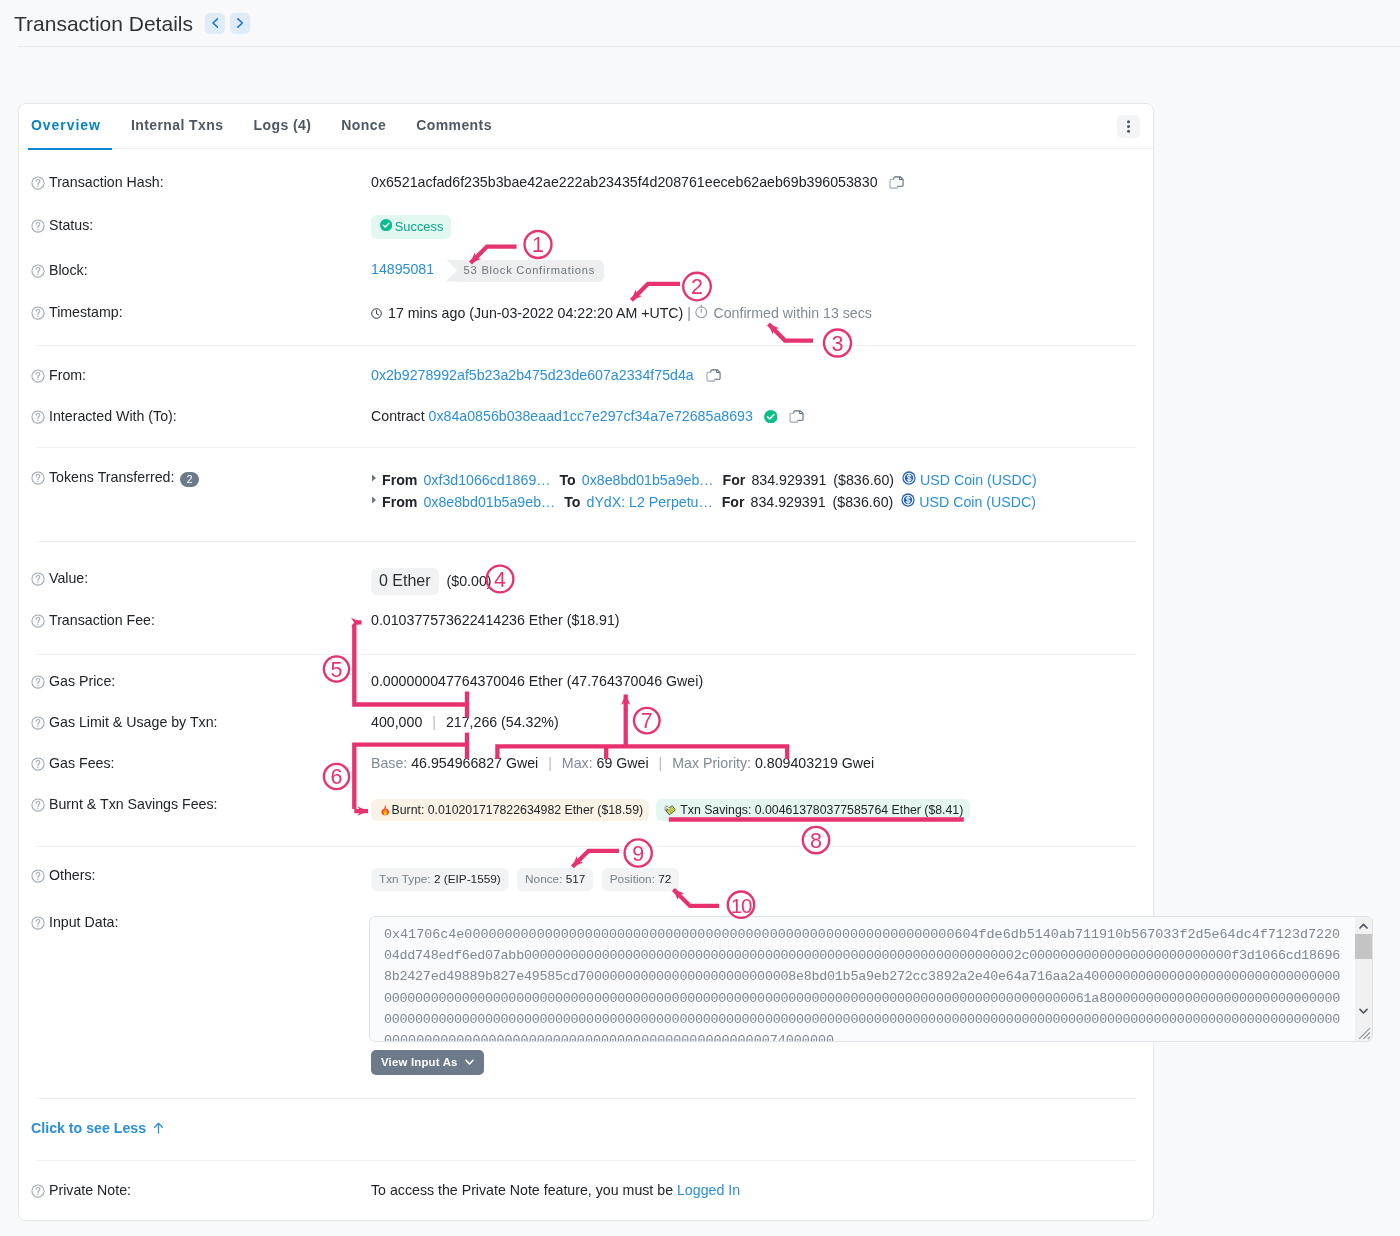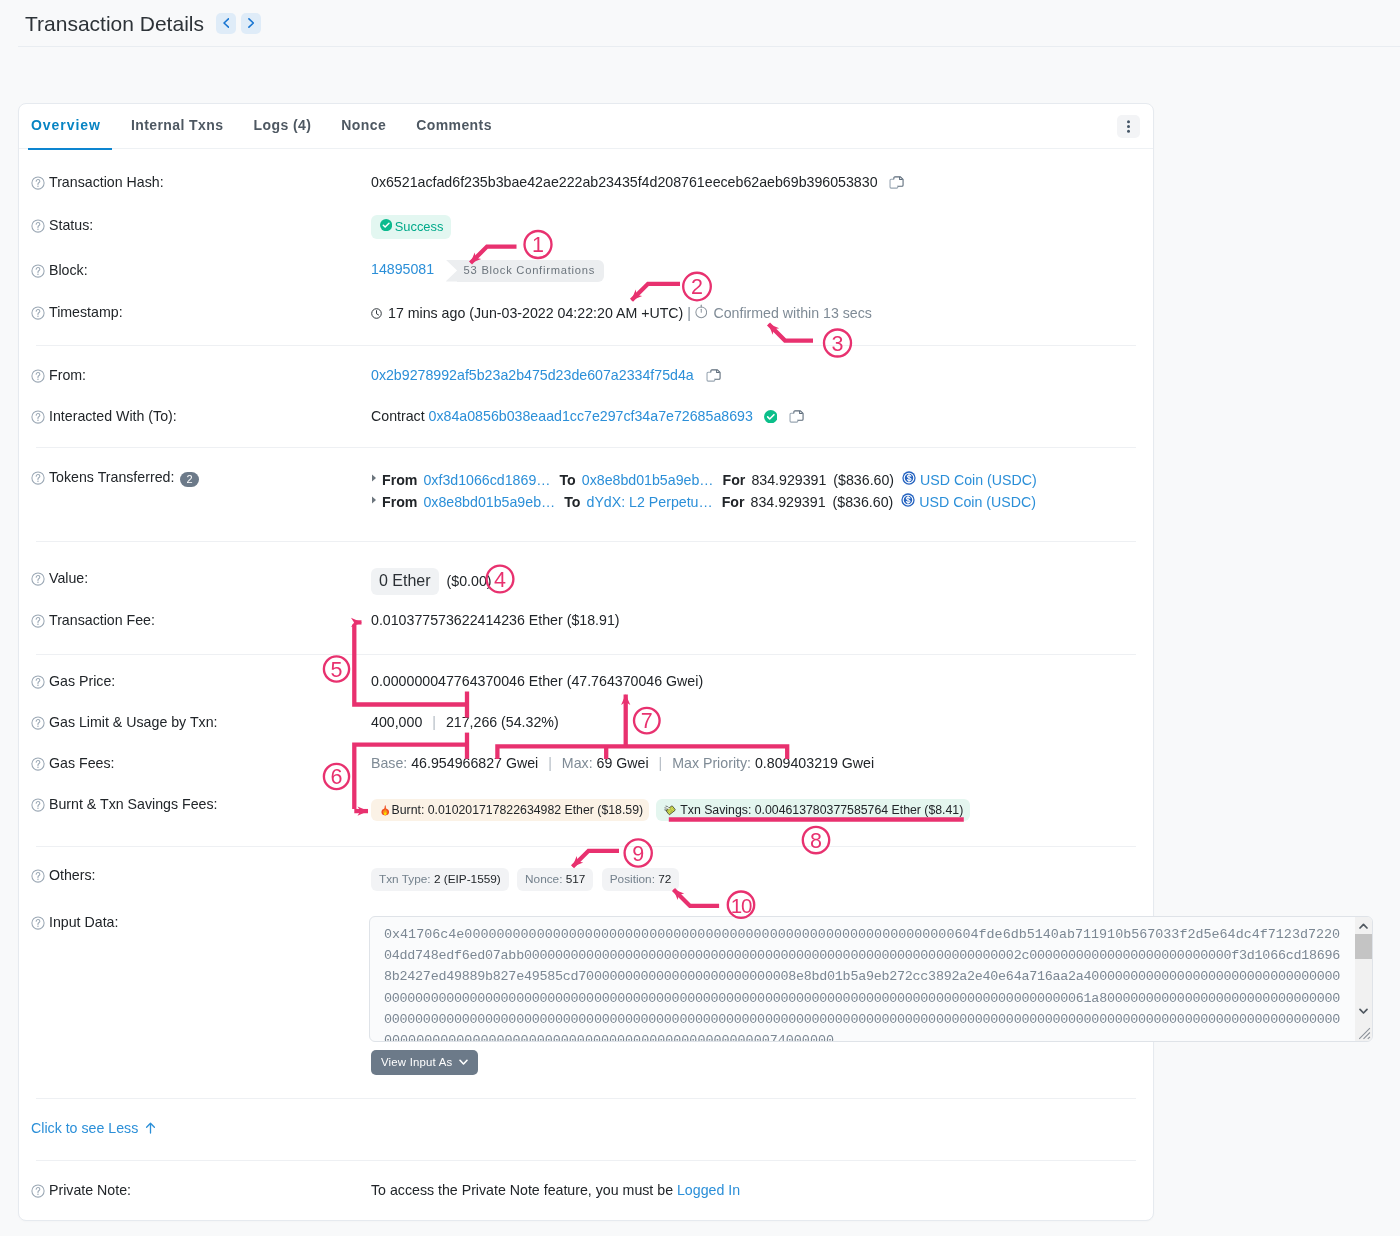--- a/index.html
+++ b/index.html
@@ -11,21 +11,21 @@
     font-size: 14.2px;
     color: #212529;
     overflow: hidden;
     position: relative;
     -webkit-font-smoothing: antialiased;
     -moz-osx-font-smoothing: grayscale;
     text-rendering: optimizeLegibility;
   }
   
   .page-head { position:absolute; left:0; top:0; width:1400px; height:47px;
-               display:flex; align-items:center; padding-left:25px; gap:5.4px;
+               display:flex; align-items:center; padding-left:14px; gap:5.4px;
                background:#f8f9fa; }
   .page-head::after { content:""; position:absolute; left:18px; right:0; bottom:0;
                height:1px; background:#e9edf1; }
   .page-title { font-size:21px; color:#2d3338; font-weight:400; line-height:1; }
   .navbtn { width:19.7px; height:21px; border-radius:5px; background:#dfecf8; margin-top:-1px;
             display:inline-flex; align-items:center; justify-content:center; }
   .navbtn svg { display:block; }
 
   
   .card { position:absolute; left:18px; top:103px; width:1136px; height:1118px;
@@ -104,21 +104,21 @@
        width:986px; }
   .inputbox .txt > div { display:block; }
   .scroll { position:absolute; right:0px; top:0px; bottom:0px; width:17px; background:#f1f1f1; }
   .scroll .arrow { height:17px; display:flex; align-items:center; justify-content:center; }
   .scroll .arrow.dn { position:absolute; bottom:22px; left:0; right:0; }
   .scroll .thumb { position:absolute; left:0; right:0; top:17px; height:25px; background:#c4c4c4; }
   .resize { position:absolute; right:1px; bottom:1px; width:15px; height:15px; }
 
   .viewbtn { margin-top:8px; margin-left:2px; display:inline-flex; align-items:center; gap:7px;
        background:#6c7a89; color:#fff; border-radius:5px; padding:6px 10px 7px 10px;
-       font-size:11.4px; letter-spacing:0.2px; }
+       font-size:11.4px; letter-spacing:0.2px;font-weight:bold; }
 
   .seeless { color:#2b8fd8; font-size:14.2px; display:inline-flex; align-items:center; gap:7px; }
   svg.annsvg { position:absolute; left:0; top:0; width:1400px; height:1236px;
                pointer-events:none; overflow:visible; }
 </style>
 </head>
 <body>
 
 <div class="page-head">
   <div class="page-title" style="margin-right:7px;">Transaction Details</div>
@@ -524,21 +524,21 @@
           <span>View Input As</span>
           <svg width="9" height="6" viewBox="0 0 9 6">
               <path d="M1 1.3L4.5 5 8 1.3" fill="none" stroke="#fff" stroke-width="1.6" stroke-linecap="round" stroke-linejoin="round"></path>
             </svg>
         </div>
       </div>
     </div>
 
     <div class="hr" style="top:948.9px;"></div>
 
-    <div class="row" style="top:970.5px;">
+    <div class="row" style="top:970.5px;font-weight:bold;">
       <a class="seeless">
         <span>Click to see Less</span>
         <svg width="11" height="12" viewBox="0 0 11 12">
           <path d="M5.5 11V1.6M1.6 5.3L5.5 1.3 9.4 5.3" fill="none" stroke="#2b8fd8" stroke-width="1.3" stroke-linecap="round" stroke-linejoin="round"></path>
         </svg>
       </a>
     </div>
 
     <div class="hr" style="top:1010.6px;"></div>
 

